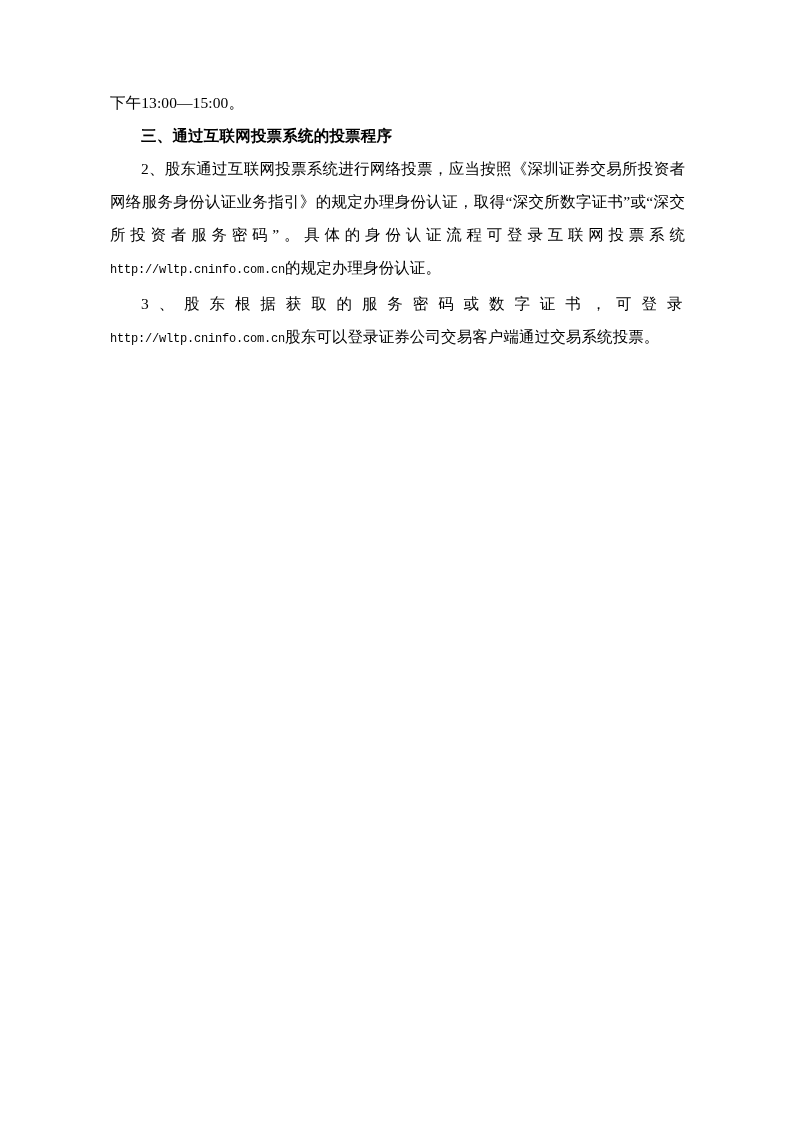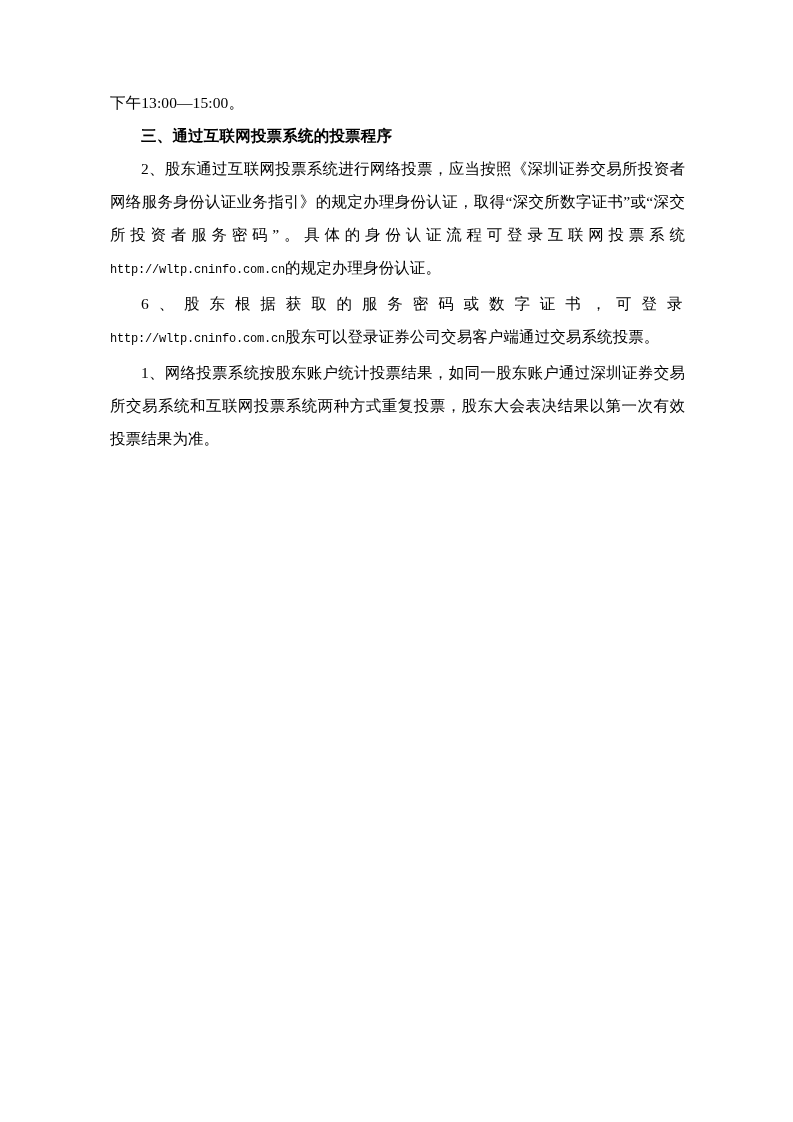--- a/index.html
+++ b/index.html
@@ -62,20 +62,19 @@
   <div class="content">
 
     <p class="plain">下午13:00—15:00。</p>
 
 
     <p class="heading">三、通过互联网投票系统的投票程序</p>
 
 
     <p class="indent"><span>2、股东通过互联网投票系统进行网络投票，应当按照《深圳证券交易所投资者网络服务身份认证业务指引》的规定办理身份认证，取得“深交所数字证书”或“深交所投资者服务密码”。具体的身份认证流程可登录互联网投票系统</span><span class="mono">http://wltp.cninfo.com.cn</span><span>的规定办理身份认证。</span></p>
 
-    <p class="indent"><span class="spread">6、股东根据获取的服务密码或数字证书，可登录</span><span class="mono">http://wltp.cninfo.com.cn</span><span>股东可以登录证券公司交易客户端通过交易系统投票。</span></p>
+    <p class="indent"><span class="spread">3、股东根据获取的服务密码或数字证书，可登录</span><span class="mono">http://wltp.cninfo.com.cn</span><span>股东可以登录证券公司交易客户端通过交易系统投票。</span></p>
 
 
-    <p class="indent">1、网络投票系统按股东账户统计投票结果，如同一股东账户通过深圳证券交易所交易系统和互联网投票系统两种方式重复投票，股东大会表决结果以第一次有效投票结果为准。</p>
 
 
   </div>
 </div>
 
 </body></html>

